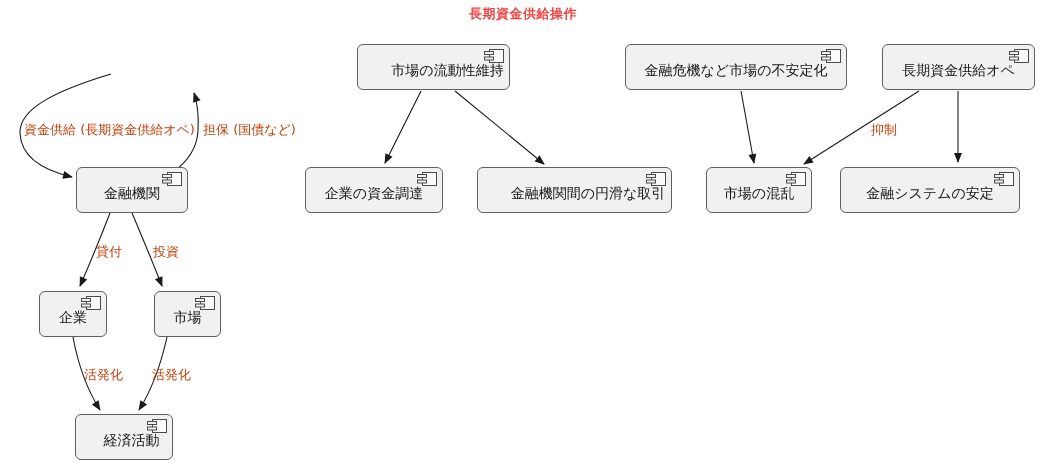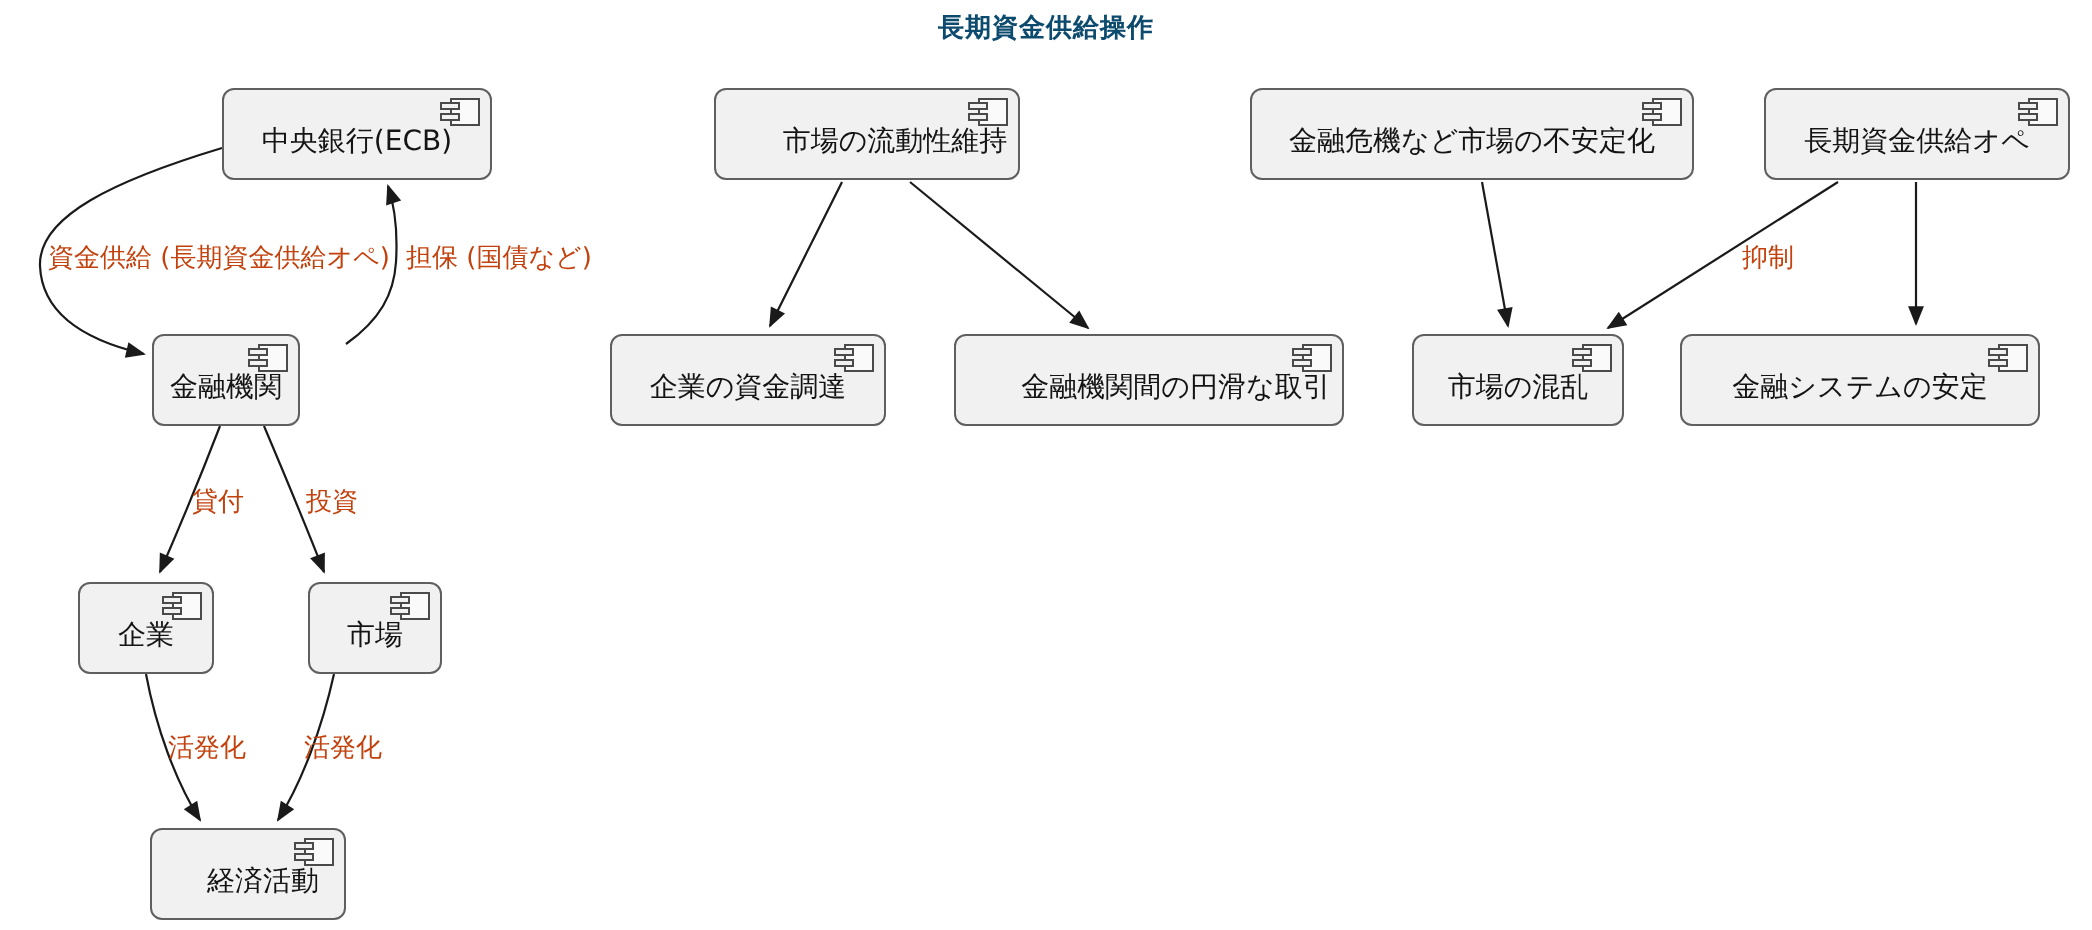--- a/index.html
+++ b/index.html
@@ -1,19 +1,19 @@
 <!DOCTYPE html>
 <html><head>
 <meta charset="utf-8">
 <style>
   html,body{margin:0;padding:0;background:#ffffff;}
   body{font-family:"DejaVu Sans","Liberation Sans",sans-serif;}
   .canvas{position:relative;width:1046px;height:465px;background:#ffffff;overflow:hidden;}
   .title{position:absolute;top:5px;left:0;width:100%;text-align:center;
-         font-size:13px;font-weight:bold;color:#0c4a6e;letter-spacing:0.5px;}
+         font-size:13px;font-weight:bold;color:#ef4444;letter-spacing:0.5px;}
   .edges{position:absolute;left:0;top:0;width:1046px;height:465px;pointer-events:none;}
   .node{position:absolute;box-sizing:border-box;height:46px;background:#f1f1f1;
         border:1px solid #5f5f5f;border-radius:6px;display:flex;align-items:center;
         justify-content:center;padding-top:7px;font-size:14px;color:#141414;white-space:nowrap;}
   .cicon{position:absolute;top:4px;right:5px;}
   .elabel{position:absolute;font-size:13px;color:#c2410c;white-space:nowrap;line-height:16px;}
 </style>
 </head>
 <body>
 
@@ -35,30 +35,22 @@
       <path d="M 73,337 C 78,364 88,391 100,410" marker-end="url(#arrow)"></path>
       <path d="M 167,337 C 161,364 151,391 139,410" marker-end="url(#arrow)"></path>
       <path d="M 421,91 L 385,163" marker-end="url(#arrow)"></path>
       <path d="M 455,91 L 544,164" marker-end="url(#arrow)"></path>
       <path d="M 741,91 L 754,163" marker-end="url(#arrow)"></path>
       <path d="M 919,91 L 804,164" marker-end="url(#arrow)"></path>
       <path d="M 958,91 L 958,162" marker-end="url(#arrow)"></path>
     </g>
   </svg>
 
-  <div class="node" style="left:111px;top:44px;width:135px;">
-    <svg class="cicon" width="20" height="14" viewBox="0 0 20 14">
-        <rect x="5.5" y="0.5" width="14" height="13" fill="#fafafa" stroke="#4a4a4a"></rect>
-        <rect x="0.5" y="2.5" width="9" height="3" fill="#f1f1f1" stroke="#4a4a4a"></rect>
-        <rect x="0.5" y="8" width="9" height="3" fill="#f1f1f1" stroke="#4a4a4a"></rect>
-      </svg>
-    <span>中央銀行(ECB)</span>
-  </div>
 
-  <div class="node" style="left:76px;top:167px;width:74px;">
+  <div class="node" style="left:76px;top:167px;width:112px;">
     <svg class="cicon" width="20" height="14" viewBox="0 0 20 14">
         <rect x="5.5" y="0.5" width="14" height="13" fill="#fafafa" stroke="#4a4a4a"></rect>
         <rect x="0.5" y="2.5" width="9" height="3" fill="#f1f1f1" stroke="#4a4a4a"></rect>
         <rect x="0.5" y="8" width="9" height="3" fill="#f1f1f1" stroke="#4a4a4a"></rect>
       </svg>
     <span>金融機関</span>
   </div>
 
   <div class="node" style="left:39px;top:291px;width:68px;">
     <svg class="cicon" width="20" height="14" viewBox="0 0 20 14">

